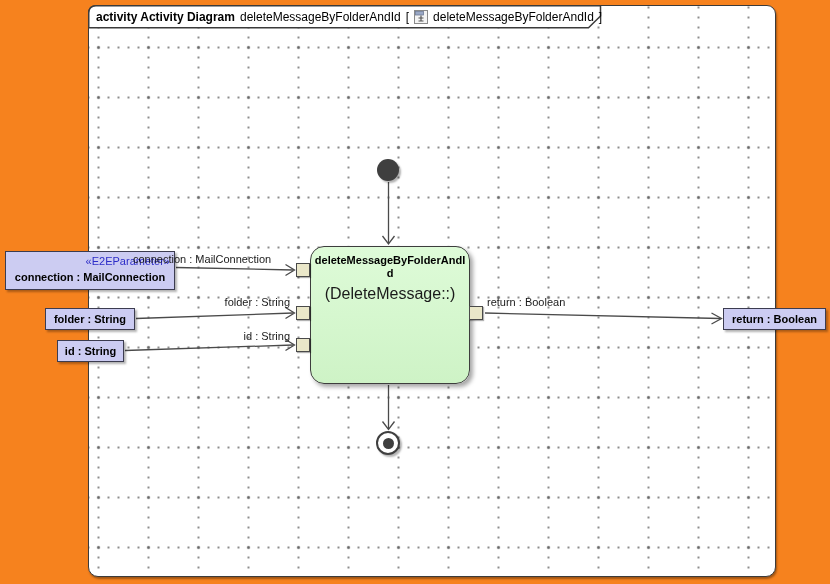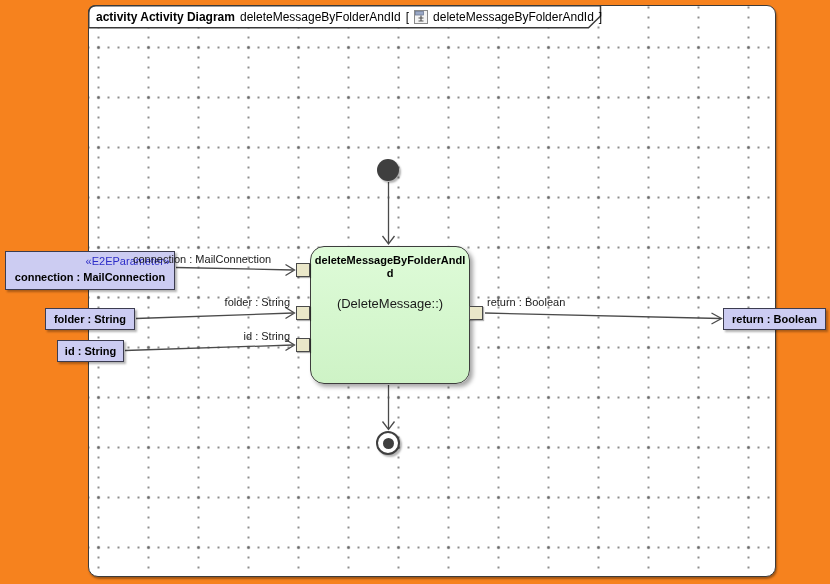--- a/index.html
+++ b/index.html
@@ -53,21 +53,21 @@
     box-sizing:border-box;
     background:linear-gradient(180deg,#defbd8 0%,#cef3c6 100%);
     border:1.5px solid #3d3d3d;border-radius:14px;
     box-shadow:3px 3px 4px rgba(0,0,0,0.35);
     text-align:center;padding-top:7px;
   }
   .action-name{
     font-weight:bold;font-size:11px;line-height:13px;color:#000;
     width:152px;margin:0 auto;word-break:break-all;
   }
-  .action-qualifier{font-size:13px;color:#1a1a1a;margin-top:16px;}
+  .action-qualifier{font-size:16px;color:#1a1a1a;margin-top:5px;}
   .pin{
     position:absolute;width:14px;height:14px;box-sizing:border-box;
     background:#eae7c9;border:1px solid #4a4a4a;
     box-shadow:1px 1px 1px rgba(0,0,0,0.3);
   }
   
   .param-box{
     position:absolute;box-sizing:border-box;
     background:#ccccf2;border:1px solid #3c3c50;
     box-shadow:2px 2px 2px rgba(0,0,0,0.3);

